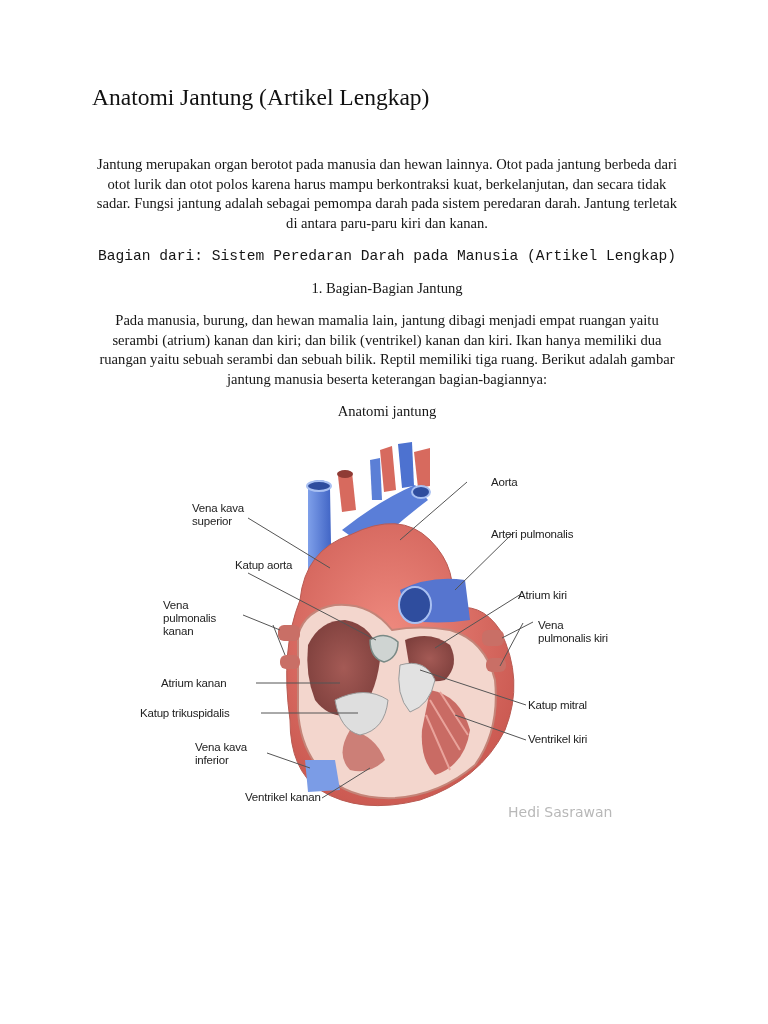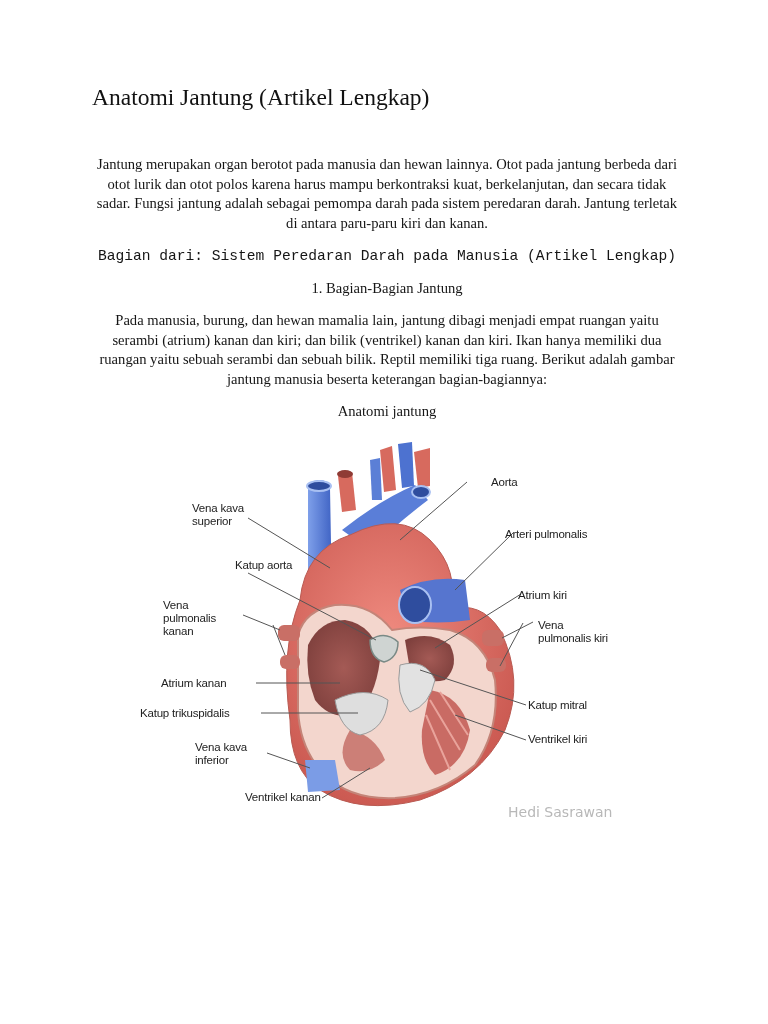--- a/index.html
+++ b/index.html
@@ -133,21 +133,21 @@
     </div>
     <div class="lbl" style="left:31px; top:247px;text-align:center;">Atrium kanan</div>
     <div class="lbl" style="left:10px; top:277px;">Katup trikuspidalis</div>
     <div class="lbl" style="left:65px; top:311px;">
       <div>Vena kava</div>
       <div>inferior</div>
     </div>
     <div class="lbl" style="left:115px; top:361px;">Ventrikel kanan</div>
 
     <div class="lbl" style="left:345px; top:46px;margin-left:16px;">Aorta</div>
-    <div class="lbl" style="left:375px; top:98px;">Arteri pulmonalis</div>
+    <div class="lbl" style="left:361px; top:98px;">Arteri pulmonalis</div>
     <div class="lbl" style="left:388px; top:159px;">Atrium kiri</div>
     <div class="lbl" style="left:408px; top:189px;">
       <div>Vena</div>
       <div>pulmonalis kiri</div>
     </div>
     <div class="lbl" style="left:398px; top:269px;">Katup mitral</div>
     <div class="lbl" style="left:398px; top:303px;">Ventrikel kiri</div>
 
     <div class="watermark" style="left:378px; top:374px;text-align:right;">Hedi Sasrawan</div>
   </div>

